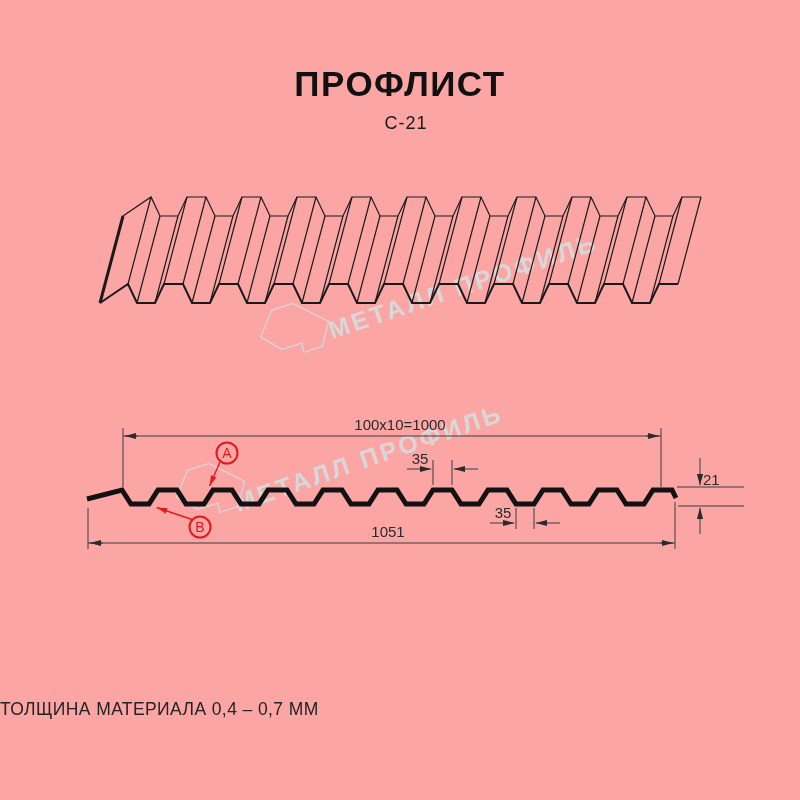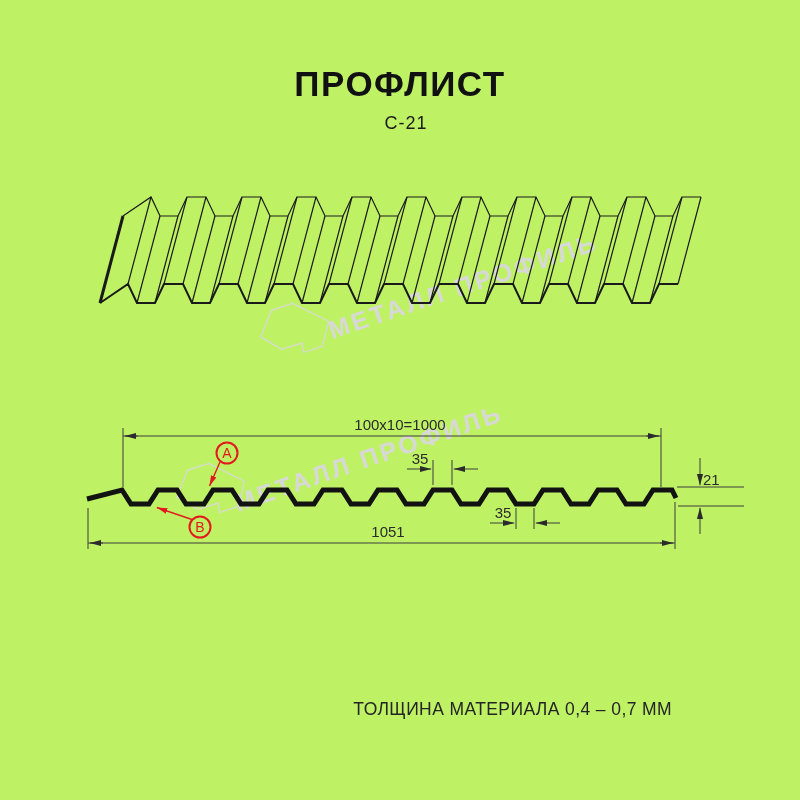--- a/index.html
+++ b/index.html
@@ -1,22 +1,22 @@
 <!DOCTYPE html>
 <html><head>
 <meta charset="utf-8">
 <style>
   html,body{margin:0;padding:0;background:#fff;}
-  .page{position:relative;width:800px;height:800px;background:#bef264;overflow:hidden;
+  .page{position:relative;width:800px;height:800px;background:#fca5a5;overflow:hidden;
         font-family:"Liberation Sans",sans-serif;}
   .title{position:absolute;top:64px;left:0;width:800px;text-align:center;
          font-size:35px;font-weight:700;letter-spacing:1.5px;color:#111;}
   .subtitle{position:absolute;top:113px;left:0;width:800px;text-align:center;
             font-size:18px;font-weight:400;letter-spacing:1px;color:#1a1a1a;padding-left:6px;}
-  .footer{position:absolute;top:699px;left:0;width:672px;text-align:right;
+  .footer{position:absolute;top:699px;left:0;width:672px;text-align:left;
           font-size:17.5px;font-weight:400;letter-spacing:0.4px;color:#242424;}
   svg{position:absolute;top:0;left:0;}
   svg text{font-family:"Liberation Sans",sans-serif;}
   .dim-text{font-size:15px;fill:#2b2b2b;}
   .dim-line{stroke:#3c3c3c;stroke-width:1;fill:none;}
   .callout-text{font-size:14px;font-weight:400;}
   .wm-text{font-size:25px;font-weight:700;letter-spacing:3px;}
   .wm-logo{fill:none;stroke-width:1.6px;}
 </style>
 </head>

